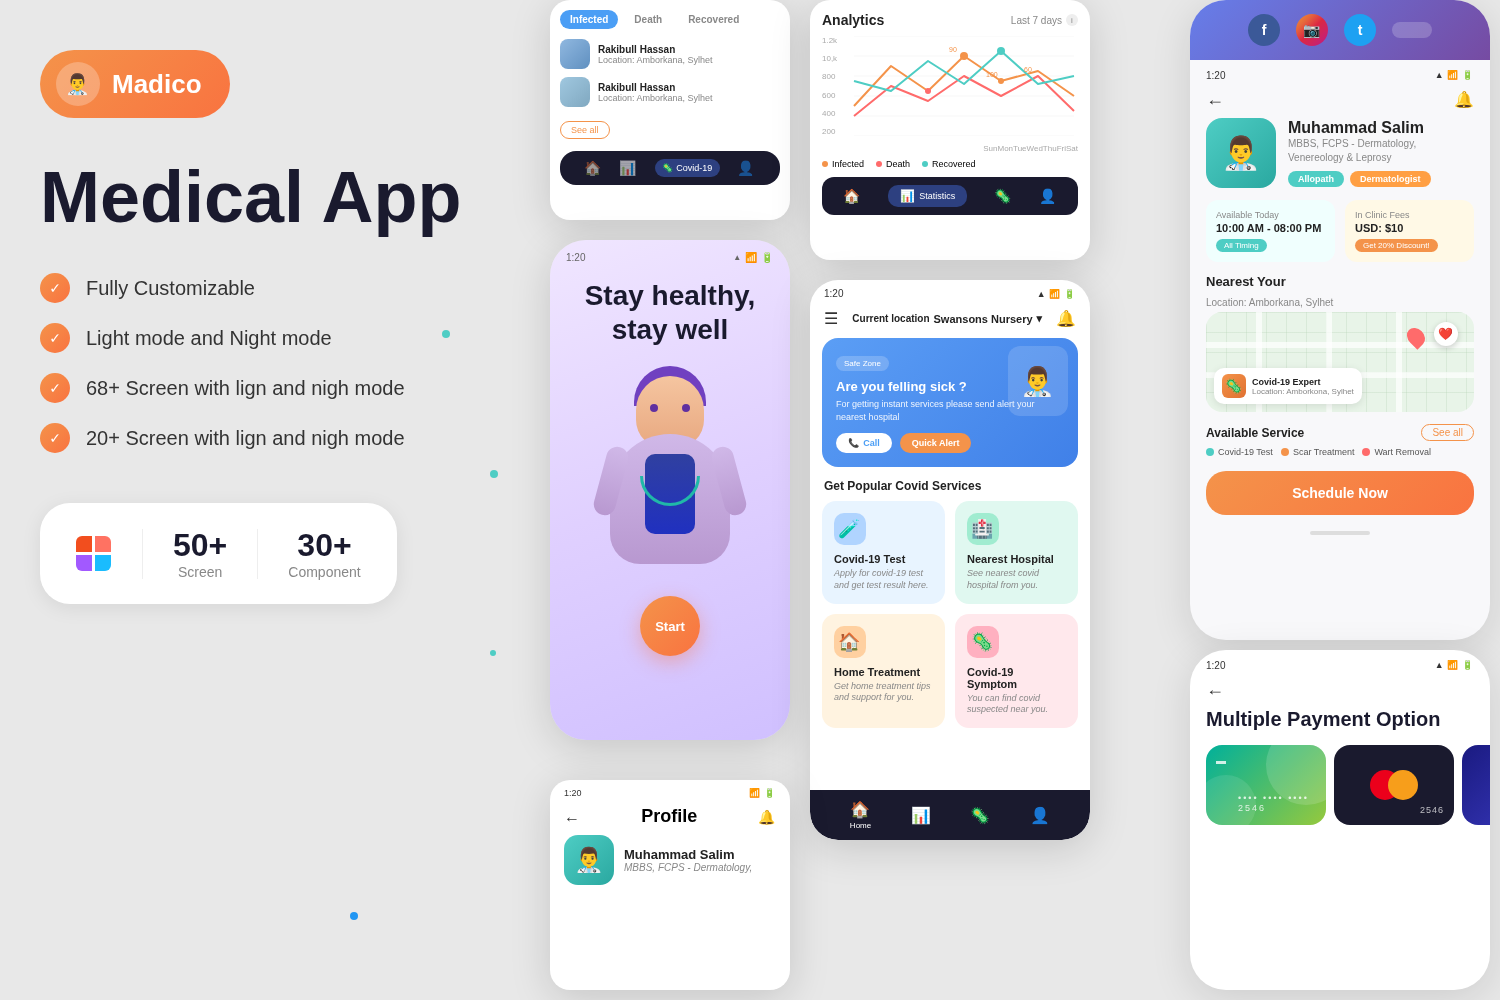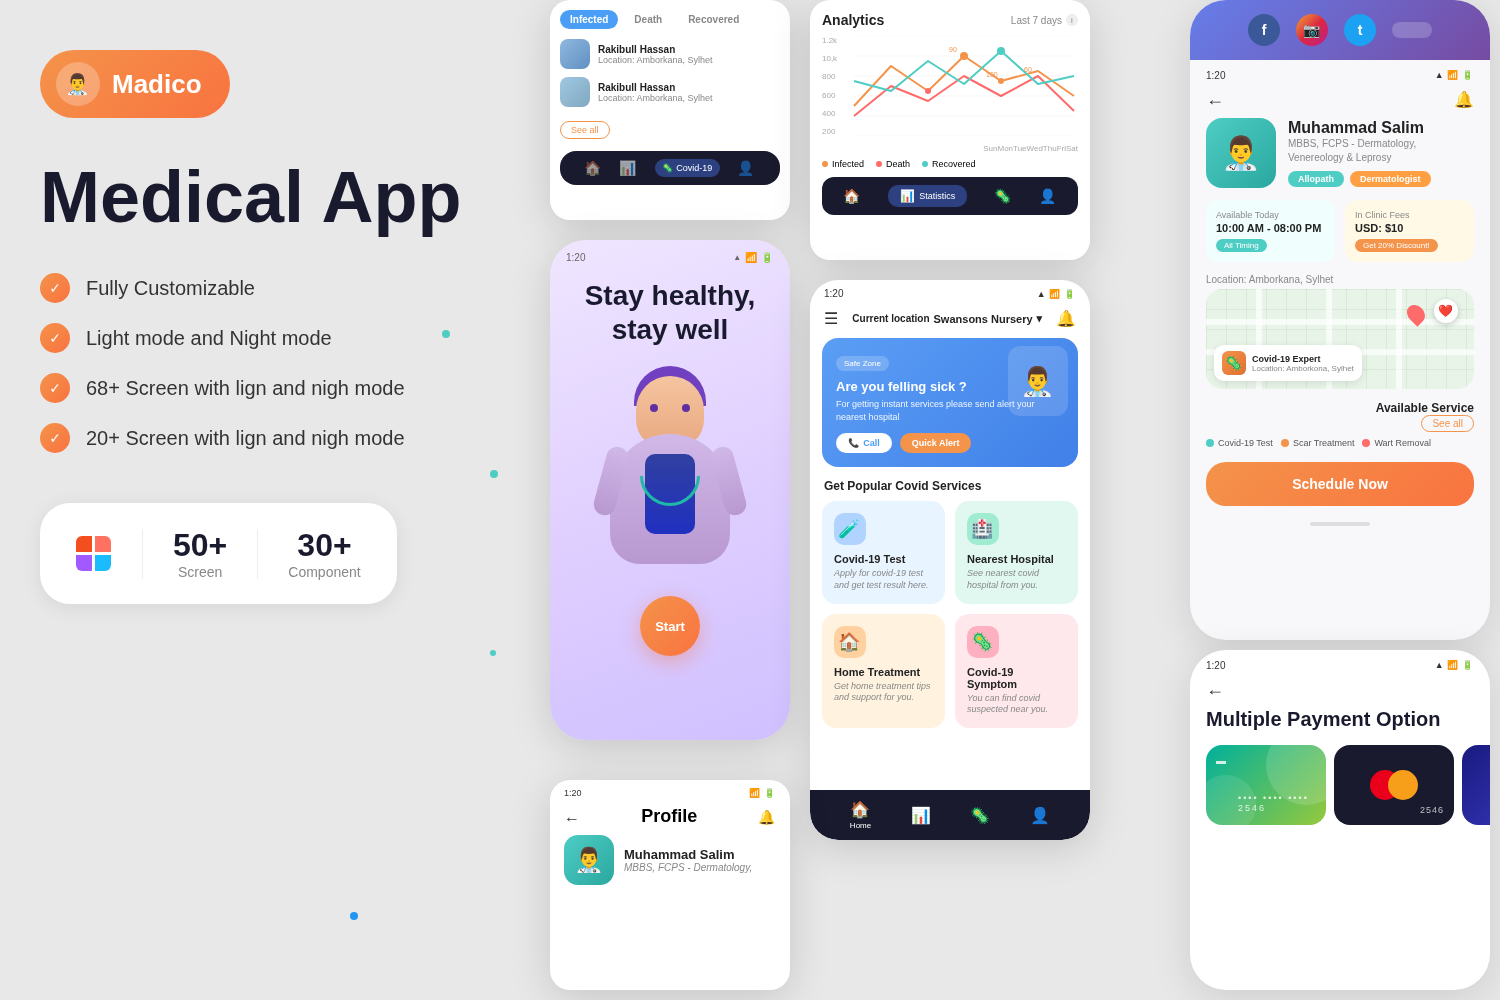--- a/index.html
+++ b/index.html
@@ -403,21 +403,21 @@
       background-size: 20px 20px;
       position: relative;
     }
     .map-road-h { position: absolute; background: white; opacity: 0.7; left: 0; right: 0; height: 6px; }
     .map-road-v { position: absolute; background: white; opacity: 0.7; top: 0; bottom: 0; width: 6px; }
     .expert-overlay { position: absolute; bottom: 8px; left: 8px; background: white; border-radius: 10px; padding: 6px 8px; display: flex; align-items: center; gap: 6px; box-shadow: 0 2px 8px rgba(0,0,0,0.1); }
     .expert-img { width: 24px; height: 24px; border-radius: 6px; background: linear-gradient(135deg, #f4934a, #e07030); }
     .expert-name { font-size: 9px; font-weight: 600; color: #222; }
     .expert-loc { font-size: 8px; color: #888; }
 
-    .available-service-row { display: flex; justify-content: space-between; align-items: flex-end; padding: 0 16px 6px; flex-direction: column; }
+    .available-service-row { display: flex; justify-content: space-between; align-items: center; padding: 0 16px 6px; }
     .services-list { display: flex; gap: 8px; padding: 0 16px 14px; flex-wrap: wrap; }
     .service-item { display: flex; align-items: center; gap: 4px; font-size: 9px; color: #555; }
     .service-dot { width: 8px; height: 8px; border-radius: 50%; }
 
     .schedule-btn { margin: 0 16px 16px; background: linear-gradient(135deg, #f4934a, #f97340); border: none; border-radius: 20px; padding: 14px; width: calc(100% - 32px); color: white; font-size: 14px; font-weight: 700; cursor: pointer; }
 
     
     .screen6 {
       position: absolute;
       right: 10px;
@@ -796,20 +796,21 @@
       <div class="avail-card-value">10:00 AM - 08:00 PM</div>
       <span class="timing-badge">All Timing</span>
     </div>
     <div class="avail-card yellow">
       <div class="avail-card-title">In Clinic Fees</div>
       <div class="avail-card-value">USD: $10</div>
       <span class="discount-badge">Get 20% Discount!</span>
     </div>
   </div>
 
+  <div class="section-heading">Nearest Your</div>
   <div style="padding:0 16px 4px;font-size:10px;color:#888;">Location: Amborkana, Sylhet</div>
 
   <div class="map-container">
     <div class="map-grid">
       <div class="map-road-h" style="top:30px;"></div>
       <div class="map-road-h" style="top:60px;"></div>
       <div class="map-road-v" style="left:50px;"></div>
       <div class="map-road-v" style="left:120px;"></div>
       <div class="map-road-v" style="left:190px;"></div>
       <div style="position:absolute;top:10px;right:16px;background:white;border-radius:50%;width:24px;height:24px;display:flex;align-items:center;justify-content:center;font-size:12px;box-shadow:0 2px 6px rgba(0,0,0,0.2);">❤️</div>

